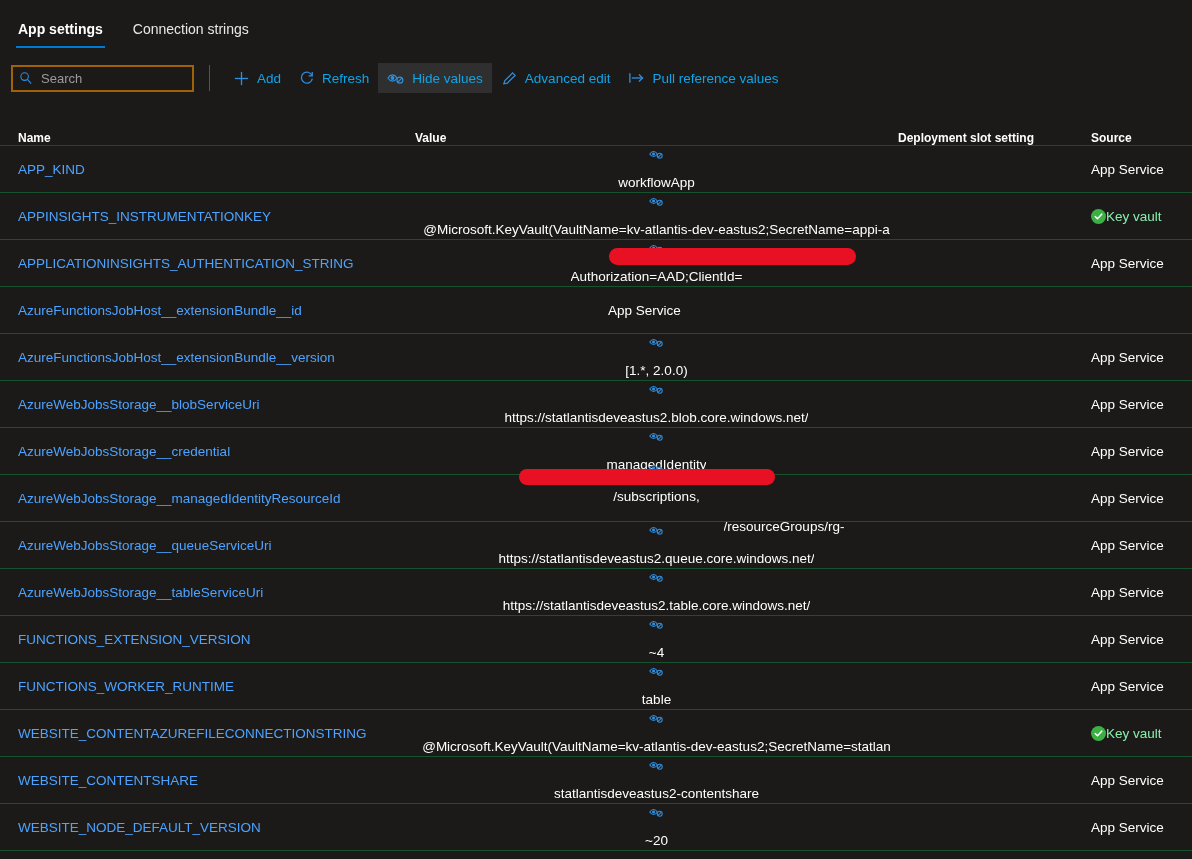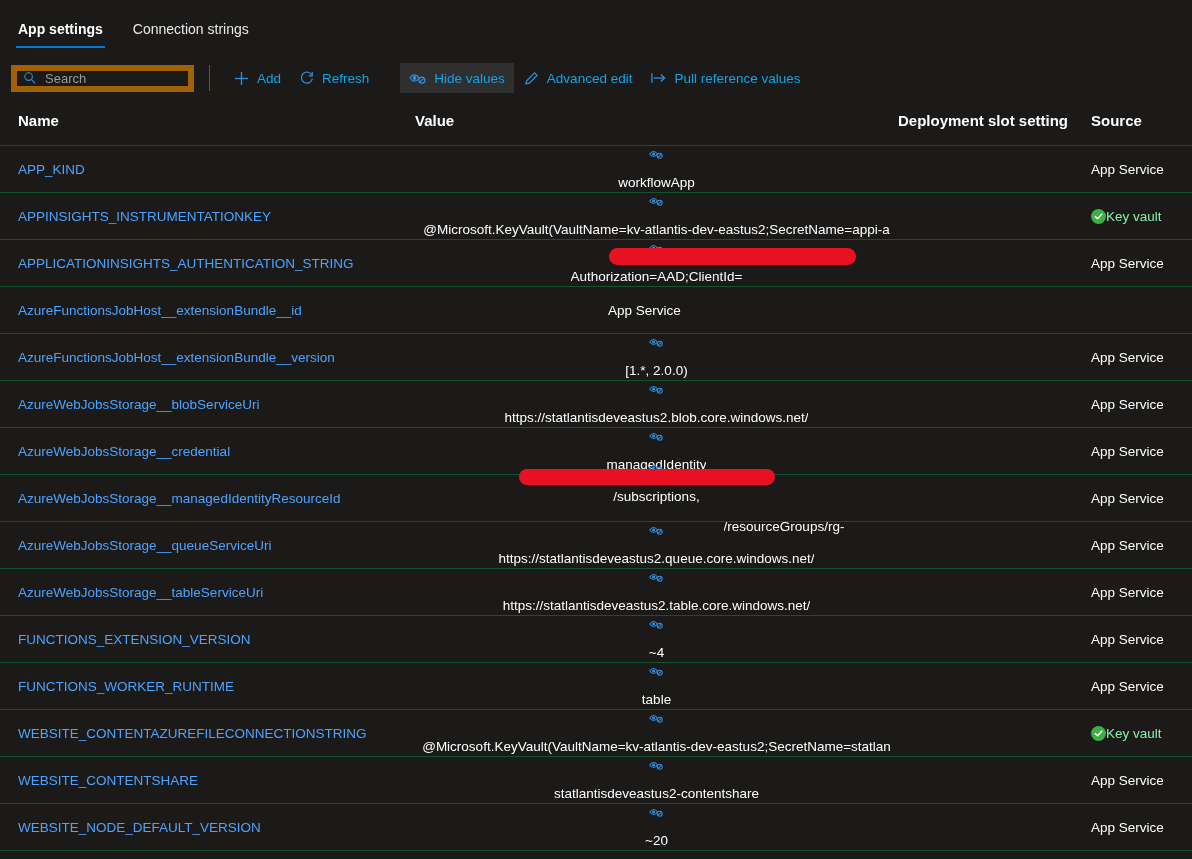--- a/index.html
+++ b/index.html
@@ -45,21 +45,21 @@
     height: 40px;
     margin-top: 10px;
     padding-left: 11px;
     gap: 0;
   }
   .searchbox {
     display: flex;
     align-items: center;
     width: 183px;
     height: 27px;
-    border: 6px solid #a16207;
+    border: 2px solid #a16207;
     background: #1b1a19;
     padding: 0 6px;
     gap: 8px;
   }
   .searchbox .mag { flex: 0 0 auto; line-height: 0; }
   .searchbox input {
     flex: 1 1 auto;
     background: transparent;
     border: 0;
     outline: 0;
@@ -82,30 +82,30 @@
     align-items: center;
     gap: 7px;
     height: 30px;
     padding: 0 9px;
     font-size: 13.5px;
     color: #0ea5e9;
     cursor: pointer;
     white-space: nowrap;
   }
   .cmd .gl { line-height: 0; display: flex; align-items: center; }
-  .cmd.active { background: #2f2f2f; margin-left: 22px; }
+  .cmd.active { background: #2f2f2f; }
 
   
   .grid { width: 1192px; }
   .grid-head {
     display: flex;
-    align-items: flex-start;
+    align-items: flex-end;
     height: 34px;
     padding-left: 18px;
-    font-size: 15px;
+    font-size: 12px;
     font-weight: 700;
     color: #ffffff;
     border-bottom: 1px solid #3b3a39;
     margin-top: 14px;
   }
   .row {
     display: flex;
     align-items: center;
     height: 47px;
     padding-left: 18px;

